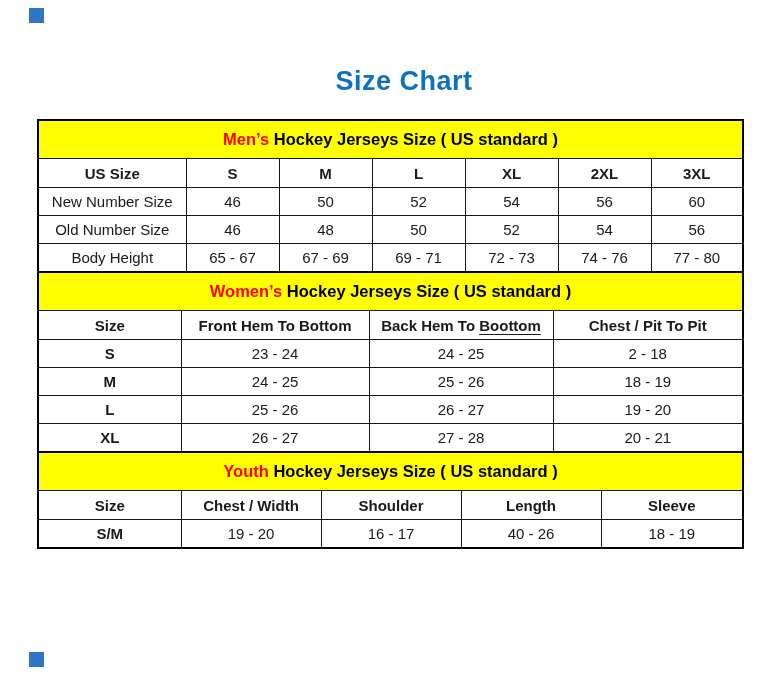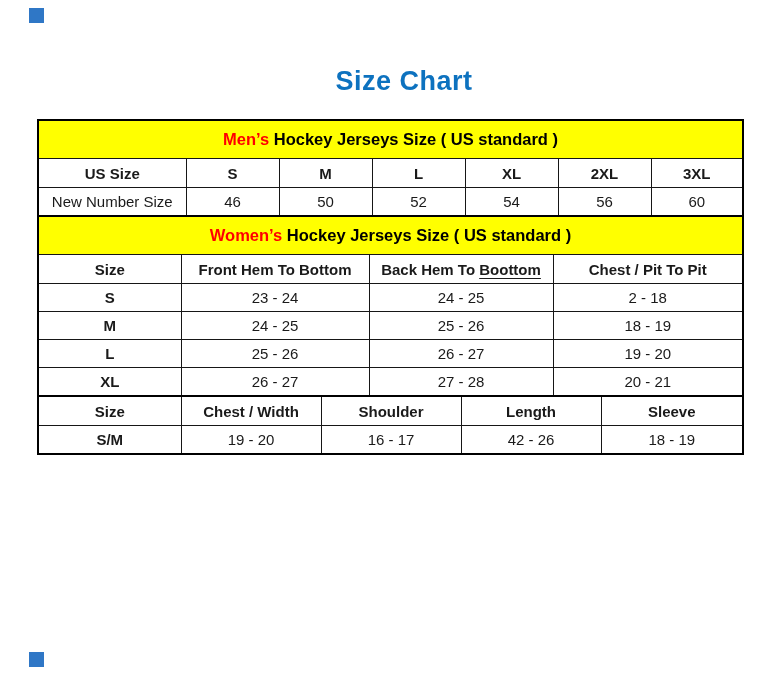--- a/index.html
+++ b/index.html
@@ -85,20 +85,38 @@
       <tbody>
         <tr>
           <td>New Number Size</td>
           <td>46</td>
           <td>50</td>
           <td>52</td>
           <td>54</td>
           <td>56</td>
           <td>60</td>
         </tr>
+        <tr>
+          <td>Old Number Size</td>
+          <td>46</td>
+          <td>48</td>
+          <td>50</td>
+          <td>52</td>
+          <td>54</td>
+          <td>56</td>
+        </tr>
+        <tr>
+          <td>Body Height</td>
+          <td>65 - 67</td>
+          <td>67 - 69</td>
+          <td>69 - 71</td>
+          <td>72 - 73</td>
+          <td>74 - 76</td>
+          <td>77 - 80</td>
+        </tr>
       </tbody>
     </table>
 
     <table class="tbl">
       <colgroup>
         <col style="width:143px">
           <col style="width:188px">
           <col style="width:184px">
           <col style="width:190px">
       </colgroup>
@@ -143,34 +161,37 @@
 
     <table class="tbl">
       <colgroup>
         <col style="width:143px">
           <col style="width:140px">
           <col style="width:140px">
           <col style="width:140px">
           <col style="width:142px">
       </colgroup>
       <thead>
+        <tr>
+          <th class="band" colspan="5"><span class="hl">Youth</span><span> Hockey Jerseys Size ( US standard )</span></th>
+        </tr>
         <tr class="cols">
           <th>Size</th>
           <th>Chest / Width</th>
           <th>Shoulder</th>
           <th>Length</th>
           <th>Sleeve</th>
         </tr>
       </thead>
       <tbody>
         <tr>
           <td class="rowlabel-bold">S/M</td>
           <td>19 - 20</td>
           <td>16 - 17</td>
-          <td>42 - 26</td>
+          <td>40 - 26</td>
           <td>18 - 19</td>
         </tr>
       </tbody>
     </table>
 
   </div>
 
   <div class="marker marker-bottom"></div>
 
 </div>

